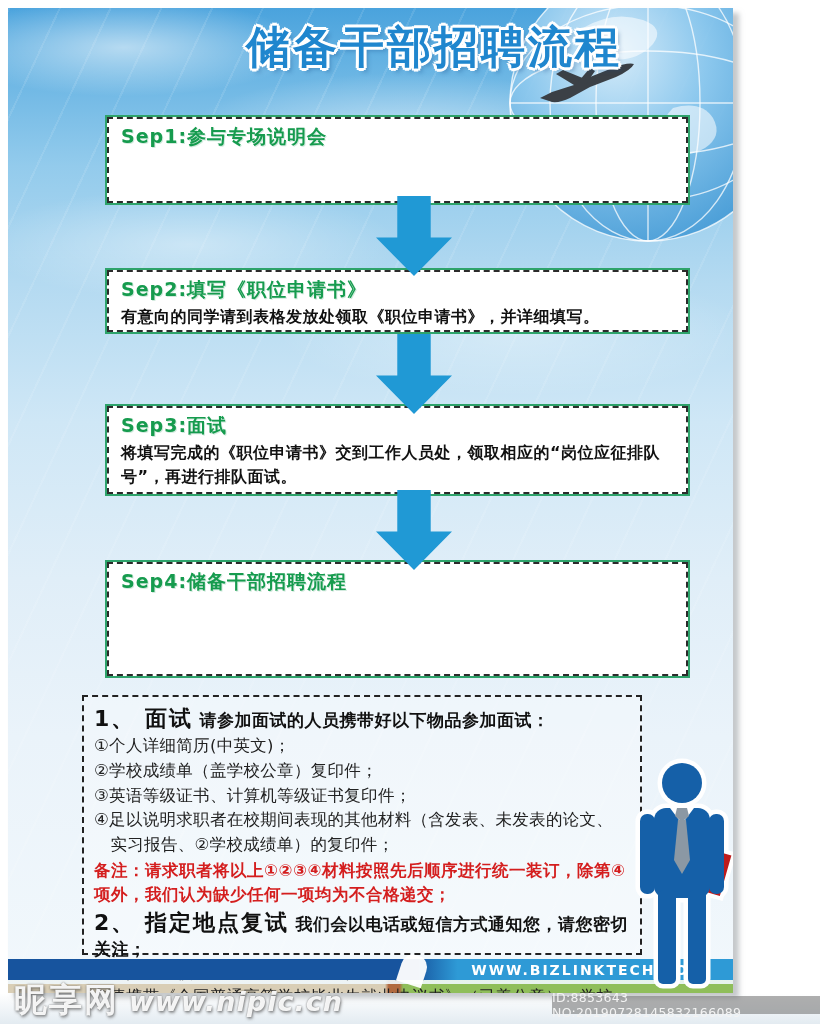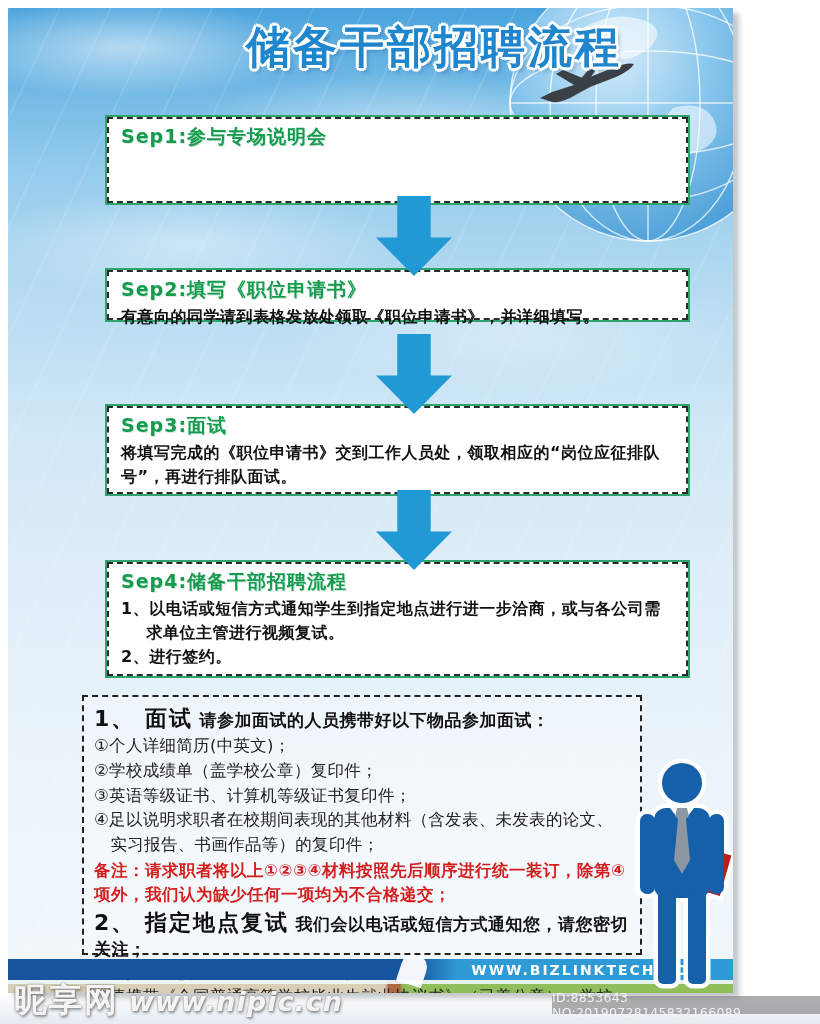--- a/index.html
+++ b/index.html
@@ -146,54 +146,50 @@
 
   <h1 class="title">储备干部招聘流程</h1>
 
   <div class="step-box" style="top:107px;height:90px;">
     <div class="step-inner">
       <div class="step-title">Sep1:参与专场说明会</div>
     </div>
   </div>
   <div class="arrow" style="left:368px;top:188px;"></div>
 
-  <div class="step-box" style="top:260px;height:54px;">
+  <div class="step-box" style="top:260px;height:66px;">
     <div class="step-inner">
       <div class="step-title">Sep2:填写《职位申请书》</div>
       <div class="step-body">有意向的同学请到表格发放处领取《职位申请书》，并详细填写。</div>
     </div>
   </div>
   <div class="arrow" style="left:368px;top:326px;"></div>
 
   <div class="step-box" style="top:396px;height:92px;">
     <div class="step-inner">
       <div class="step-title">Sep3:面试</div>
       <div class="step-body">将填写完成的《职位申请书》交到工作人员处，领取相应的“岗位应征排队号”，再进行排队面试。</div>
     </div>
   </div>
   <div class="arrow" style="left:368px;top:482px;"></div>
 
   <div class="step-box" style="top:552px;height:118px;">
     <div class="step-inner">
       <div class="step-title">Sep4:储备干部招聘流程</div>
-      <div class="step-body">
-        <p class="hang">1、以电话或短信方式通知学生到指定地点进行进一步洽商，或与各公司需求单位主管进行视频复试。</p>
-        <p>2、进行签约。</p>
-      </div>
     </div>
   </div>
 
   <div class="notice-box">
     <div class="n-head">
       <span class="big">1、 面试</span><span> 请参加面试的人员携带好以下物品参加面试：</span>
     </div>
     <div class="n-item">①个人详细简历(中英文)；</div>
     <div class="n-item">②学校成绩单（盖学校公章）复印件；</div>
     <div class="n-item">③英语等级证书、计算机等级证书复印件；</div>
-    <div class="n-item hang">④足以说明求职者在校期间表现的其他材料（含发表、未发表的论文、实习报告、书画作品等）的复印件；</div>
+    <div class="n-item hang">④足以说明求职者在校期间表现的其他材料（含发表、未发表的论文、实习报告、②学校成绩单）的复印件；</div>
     <div class="n-remark">备注：请求职者将以上①②③④材料按照先后顺序进行统一装订，除第④项外，我们认为缺少任何一项均为不合格递交；</div>
     <div class="n-head">
       <span class="big">2、 指定地点复试</span><span> 我们会以电话或短信方式通知您，请您密切关注；</span>
     </div>
     <div class="n-item">①请携带学校成绩单、相关证书原件、个人简历。</div>
     <div class="n-item hang">②请携带《全国普通高等学校毕业生就业协议书》（已盖公章）、学校就业推荐表原件一份及身份证复印件一份。</div>
   </div>
 
   <svg class="person" viewBox="0 0 115 232">
 

